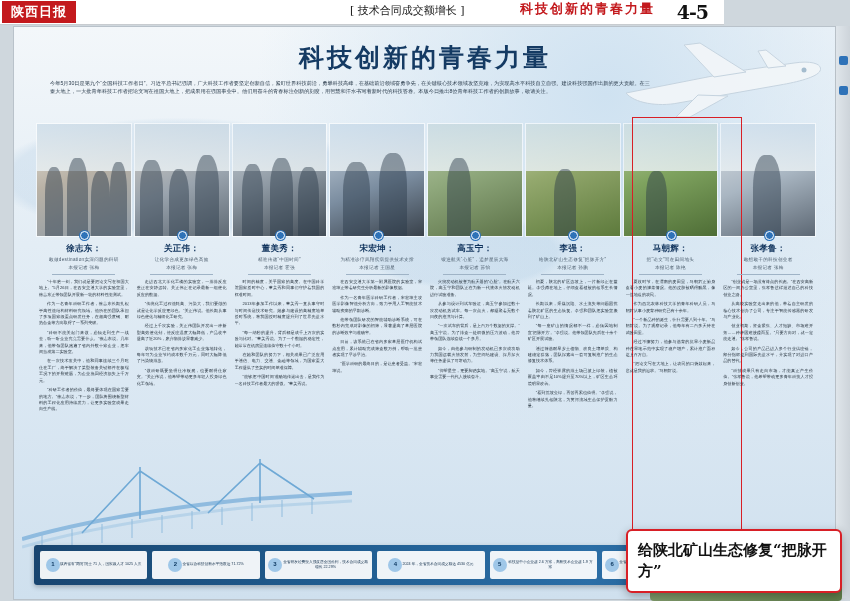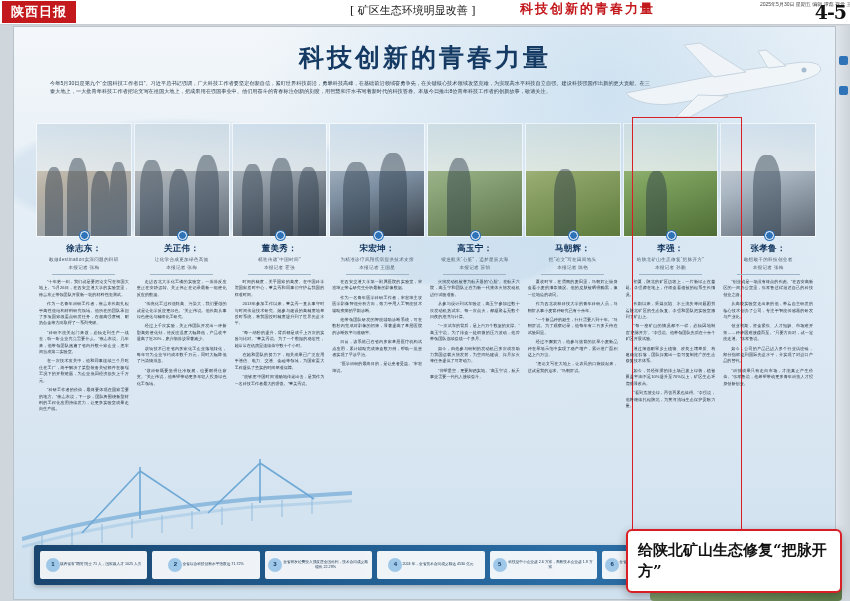--- a/index.html
+++ b/index.html
@@ -5,21 +5,21 @@
   html,body{margin:0;padding:0;}
   body{
     width:850px;height:601px;overflow:hidden;
     background:#cfd7dd;
     font-family:"Liberation Sans", sans-serif;
     position:relative;
   }
 
   
   #masthead{
-    position:absolute;left:0;top:0;width:850px;height:24px;
+    position:absolute;left:0;top:0;width:724px;height:24px;
     background:#ffffff;
     border-bottom:1px solid #c8ccd0;
     overflow:hidden;
   }
   #logo-box{
     position:absolute;left:2px;top:1px;width:74px;height:22px;
     background:#c3191d;color:#fff;
     display:flex;align-items:center;justify-content:center;
     font-family:"DejaVu Serif", serif;
     font-weight:bold;font-size:13px;letter-spacing:1px;
@@ -34,21 +34,21 @@
     position:absolute;left:520px;top:0px;width:245px;height:16px;
     color:#c3191d;font-weight:bold;font-size:13px;
     font-family:"DejaVu Serif", serif;
     letter-spacing:2px;white-space:nowrap;overflow:hidden;
   }
   #masthead-date{
     position:absolute;left:760px;top:1px;
     font-size:5px;color:#444;line-height:7px;text-align:left;white-space:nowrap;
   }
   #page-number{
-    position:absolute;right:4px;top:1px;
+    position:absolute;right:16px;top:1px;
     font-family:"DejaVu Serif", serif;
     font-size:19px;font-weight:bold;color:#111;
     letter-spacing:-1px;
   }
 
   
   #page{
     position:absolute;left:13px;top:26px;width:822px;height:572px;
     background:#e9eef3;
     border:1px solid #b9c2ca;
@@ -208,21 +208,21 @@
     position:absolute;right:8px;bottom:0px;width:192px;height:18px;
     background:linear-gradient(90deg,#7f9a6a,#5f7d4a);
     border-radius:0 0 4px 4px;z-index:35;
   }
 </style>
 </head>
 <body>
 
 <div id="masthead">
   <div id="logo-box">陕西日报</div>
-  <div id="masthead-center">[ 矿区生态环境明显改善 ]</div>
+  <div id="masthead-center">[ 技术合同成交额增长 ]</div>
   <div id="masthead-red">科技创新的青春力量</div>
   <div id="masthead-date">2025年5月30日 星期五
 编辑 谭磊 视觉 王剑锋 校检 李明</div>
   <div id="page-number">4-5</div>
 </div>
 
 <div id="page">
   <div id="page-bg"></div>
 
   <svg id="plane" viewBox="0 0 210 92">
@@ -370,46 +370,46 @@
         <p>火箭发动机被誉为航天器的“心脏”。在航天六院，高玉宁和团队正在为新一代液体火箭发动机进行试验准备。</p>
           <p>从参与设计到试车验证，高玉宁参加过数十次发动机热试车。每一次点火，都凝聚着无数个日夜的推演与计算。</p>
         <p>“一次试车的背后，是上百万个数据的支撑。”高玉宁说。为了排查一处细微的压力波动，他曾带领团队连续奋战一个多月。</p>
           <p>如今，由他参与研制的发动机已多次成功助力我国运载火箭发射，为空间站建设、探月探火等任务提供了可靠动力。</p>
         <p>“仰望星空，更要脚踏实地。”高玉宁说，航天事业需要一代代人接续奋斗。</p>
       </div>
     </div>
 
     <div class="col">
       <div class="col-dot"></div>
-      <div class="col-title">马朝辉：</div>
-      <div class="col-sub">把“论文”写在田间地头</div>
-      <div class="col-sub">本报记者 陈艳</div>
-      <div class="col-divider"></div>
-      <div class="col-body">
-        <p>夏收时节，在渭南的麦田里，马朝辉正俯身查看小麦的灌浆情况。他的皮肤被晒得黝黑，像一位地道的农民。</p>
-          <p>作为西北农林科技大学的青年科研人员，马朝辉从事小麦育种研究已有十余年。</p>
-        <p>“一个新品种的诞生，往往需要八到十年。”马朝辉说。为了观察记录，他每年有二百多天待在试验田里。</p>
-          <p>经过不懈努力，他参与选育的抗旱小麦新品种在旱地示范中实现了稳产增产，累计推广面积达上百万亩。</p>
-        <p>“把论文写在大地上，让农民的口袋鼓起来，这就是我的追求。”马朝辉说。</p>
-      </div>
-    </div>
-
-    <div class="col">
-      <div class="col-dot"></div>
       <div class="col-title">李强：</div>
       <div class="col-sub">给陕北矿山生态修复“把脉开方”</div>
       <div class="col-sub">本报记者 孙鹏</div>
       <div class="col-divider"></div>
       <div class="col-body">
         <p>初夏，陕北的矿区边坡上，一片新绿正在蔓延。李强蹲在地上，仔细查看植被的根系生长情况。</p>
           <p>长期以来，采煤沉陷、水土流失等问题困扰着陕北矿区的生态恢复。李强和团队把实验室搬到了矿山上。</p>
         <p>“每一座矿山的情况都不一样，必须因地制宜‘把脉开方’。”李强说。他带领团队先后在十余个矿区开展试验。</p>
           <p>通过筛选耐旱乡土植物、改良土壤基质、构建稳定群落，团队探索出一套可复制推广的生态修复技术体系。</p>
         <p>如今，曾经裸露的排土场已披上绿装，植被覆盖率由不足10%提升至70%以上，矿区生态环境明显改善。</p>
           <p>“看到荒坡变绿，再苦再累也值得。”李强说，他将继续扎根陕北，为黄河流域生态保护贡献力量。</p>
+      </div>
+    </div>
+
+    <div class="col">
+      <div class="col-dot"></div>
+      <div class="col-title">马朝辉：</div>
+      <div class="col-sub">把“论文”写在田间地头</div>
+      <div class="col-sub">本报记者 陈艳</div>
+      <div class="col-divider"></div>
+      <div class="col-body">
+        <p>夏收时节，在渭南的麦田里，马朝辉正俯身查看小麦的灌浆情况。他的皮肤被晒得黝黑，像一位地道的农民。</p>
+          <p>作为西北农林科技大学的青年科研人员，马朝辉从事小麦育种研究已有十余年。</p>
+        <p>“一个新品种的诞生，往往需要八到十年。”马朝辉说。为了观察记录，他每年有二百多天待在试验田里。</p>
+          <p>经过不懈努力，他参与选育的抗旱小麦新品种在旱地示范中实现了稳产增产，累计推广面积达上百万亩。</p>
+        <p>“把论文写在大地上，让农民的口袋鼓起来，这就是我的追求。”马朝辉说。</p>
       </div>
     </div>
 
     <div class="col">
       <div class="col-dot"></div>
       <div class="col-title">张孝鲁：</div>
       <div class="col-sub">敢想敢干的科技创业者</div>
       <div class="col-sub">本报记者 张梅</div>
       <div class="col-divider"></div>
       <div class="col-body">

